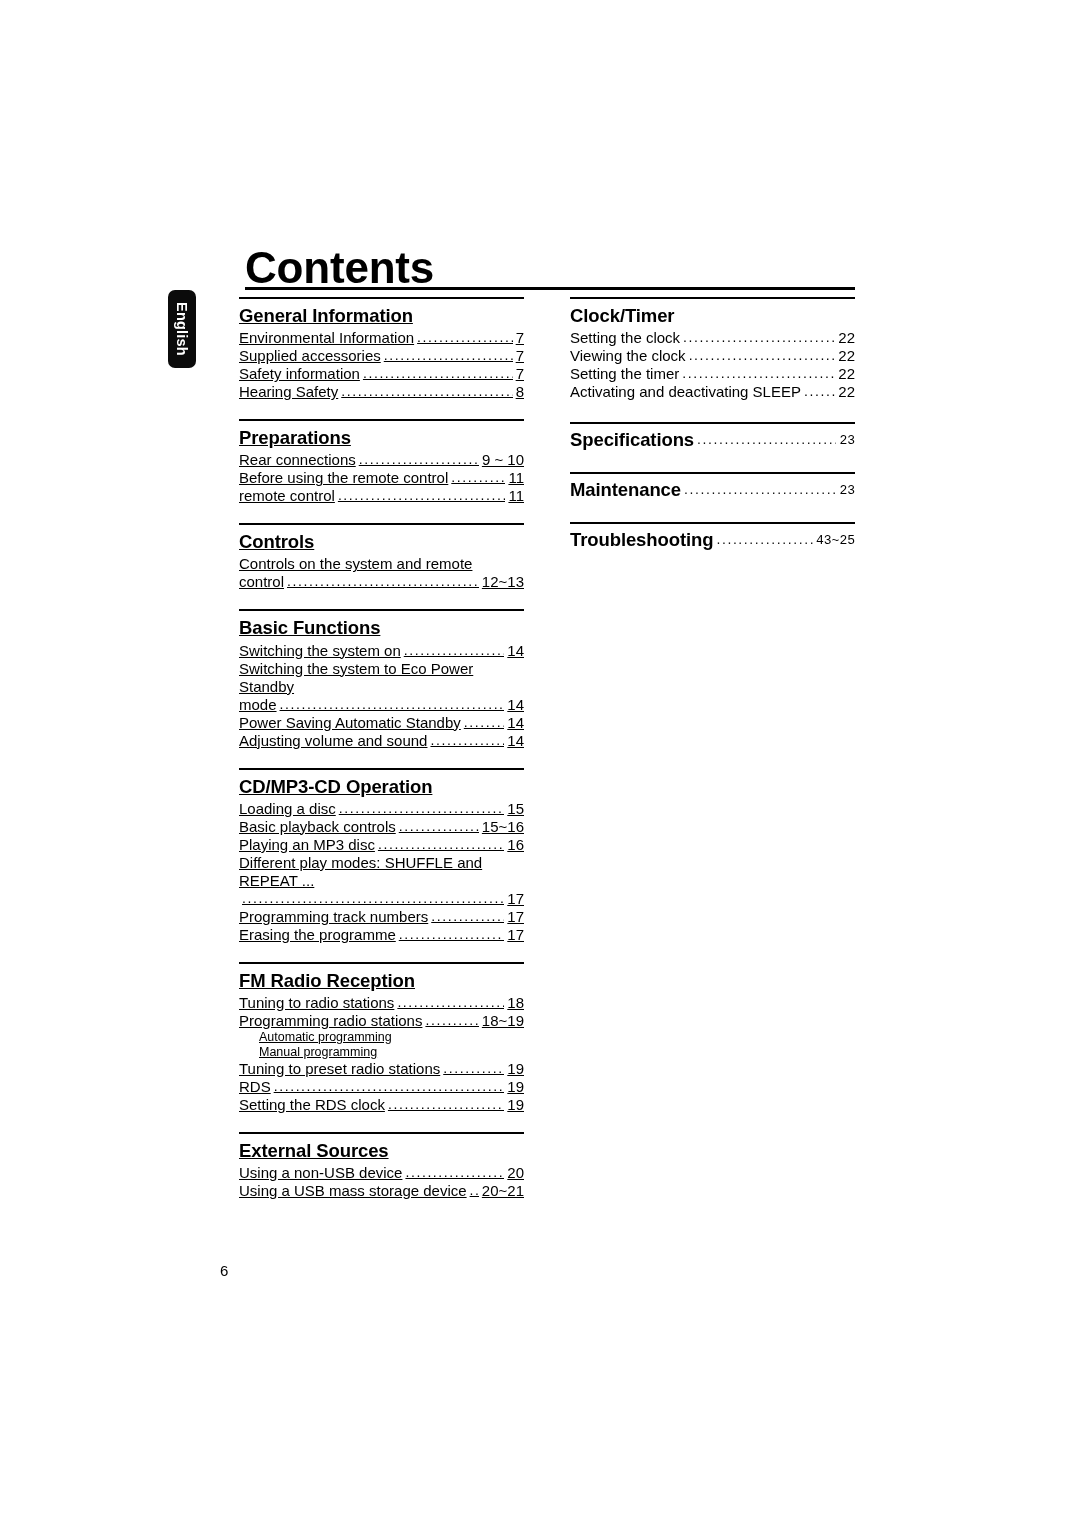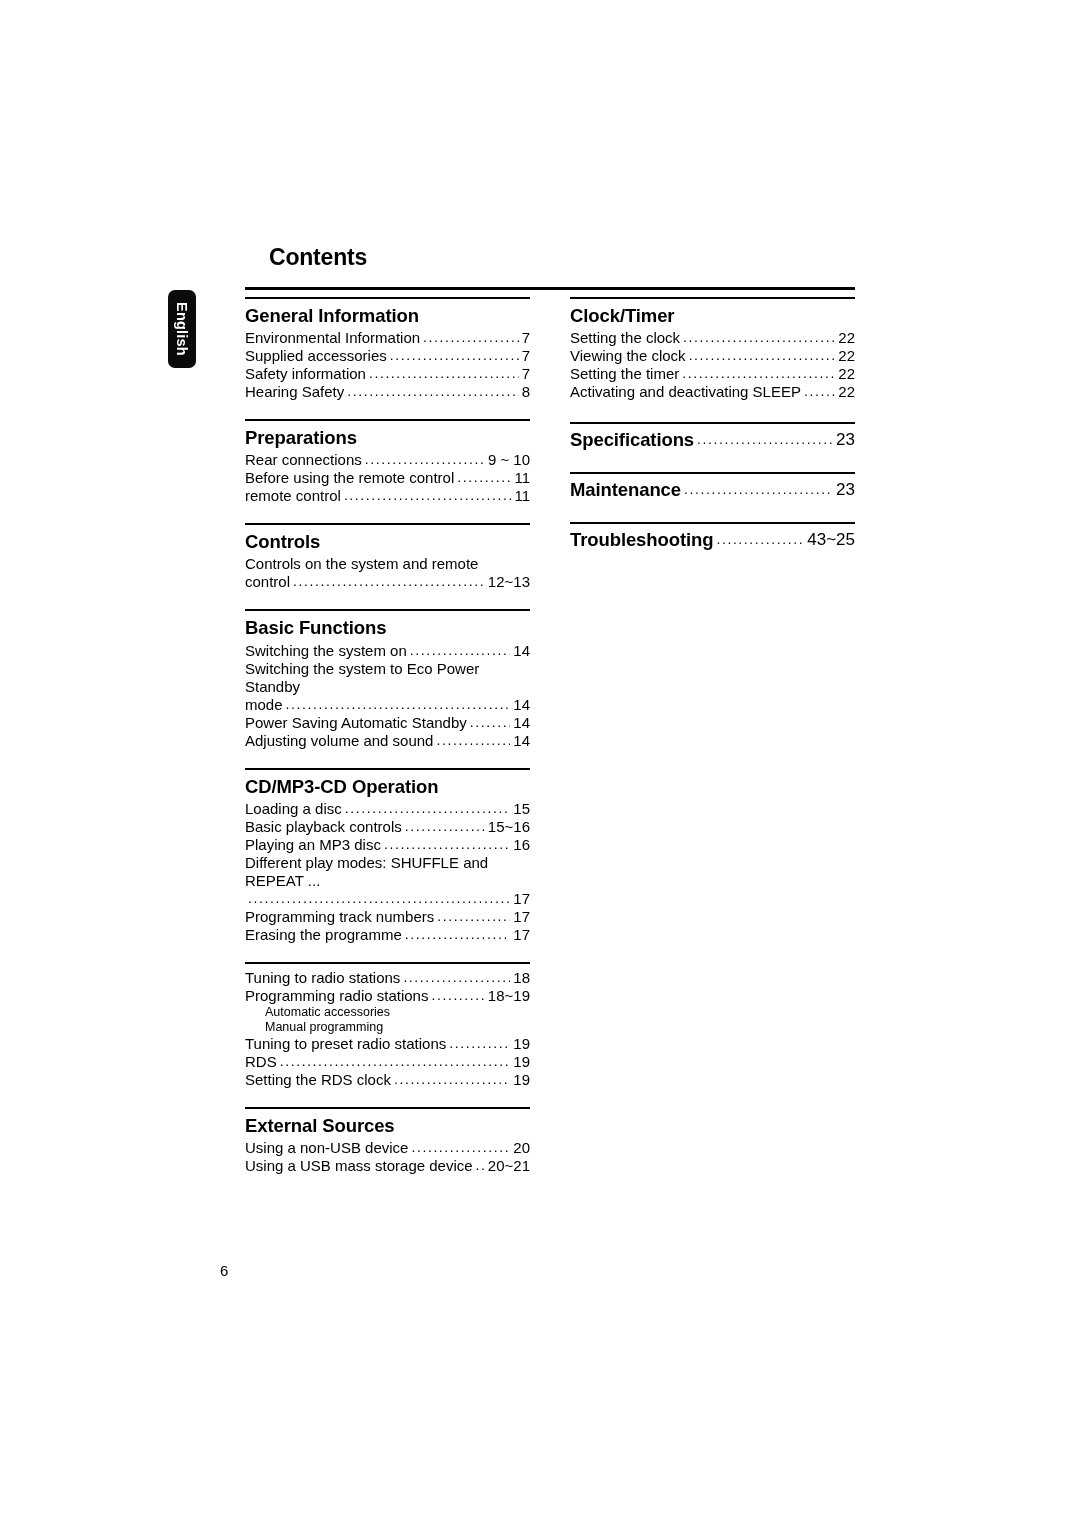--- a/index.html
+++ b/index.html
@@ -46,42 +46,41 @@
     font-weight: bold;
     letter-spacing: 0.2px;
     font-family: "Liberation Sans", sans-serif;
   }
 
   
   .page-title {
     position: absolute;
     left: 245px;
     top: 246px;
-    font-size: 23px;
+    font-size: 44px;
     font-weight: bold;
     letter-spacing: -0.2px;
     line-height: 1;
     font-family: "Liberation Sans", sans-serif;
-    margin-left: 24px;
   }
   .title-rule {
     position: absolute;
     left: 245px;
     top: 287px;
     width: 610px;
     height: 3px;
     background: #000000;
   }
 
   
   .col {
     position: absolute;
     top: 297px;
   }
-  .col-left  { left: 245px;  width: 285px; }
+  .col-left  { left: 239px;  width: 285px; text-decoration: underline; }
   .col-right { left: 570px;  width: 285px; }
 
   
   .section { position: relative; }
   .section .sec-rule {
     width: 100%;
     height: 2px;
     background: #000000;
     margin: 0 0 5px 0;
   }
@@ -115,25 +114,25 @@
     flex: 1 1 auto;
     overflow: hidden;
     white-space: nowrap;
     font-size: 14px;
     letter-spacing: 1.6px;
     color: #111;
     padding: 0 2px 0 3px;
     transform: translateY(-1px);
   }
   .sec-title-row .pg {
-    font-size: 17px;
+    font-size: 13px;
     font-weight: normal;
     white-space: nowrap;
     padding-left: 3px;
-    font-family: Liberation Sans, sans-serif;
+    font-family: Liberation Mono, monospace;
   }
 
   
   .entry {
     display: flex;
     align-items: flex-end;
     width: 100%;
     line-height: 18px;
     font-size: 15px;
     font-family: "Liberation Sans", sans-serif;
@@ -298,31 +297,32 @@
           <span class="pg">17</span>
         </div>
         <div class="entry">
           <span class="txt">Erasing the programme</span>
           <span class="leader">..........................................................................................</span>
           <span class="pg">17</span>
         </div>
       </div>
       <div class="section gap-md">
         <div class="sec-rule"></div>
+        <div class="sec-title">FM Radio Reception</div>
         <div class="entry">
           <span class="txt">Tuning to radio stations</span>
           <span class="leader">..........................................................................................</span>
           <span class="pg">18</span>
         </div>
         <div class="entry">
           <span class="txt">Programming radio stations</span>
           <span class="leader">..........................................................................................</span>
           <span class="pg">18~19</span>
         </div>
-        <div class="subentry">Automatic accessories</div>
+        <div class="subentry">Automatic programming</div>
         <div class="subentry">Manual programming</div>
         <div class="entry">
           <span class="txt">Tuning to preset radio stations</span>
           <span class="leader">..........................................................................................</span>
           <span class="pg">19</span>
         </div>
         <div class="entry">
           <span class="txt">RDS</span>
           <span class="leader">..........................................................................................</span>
           <span class="pg">19</span>

